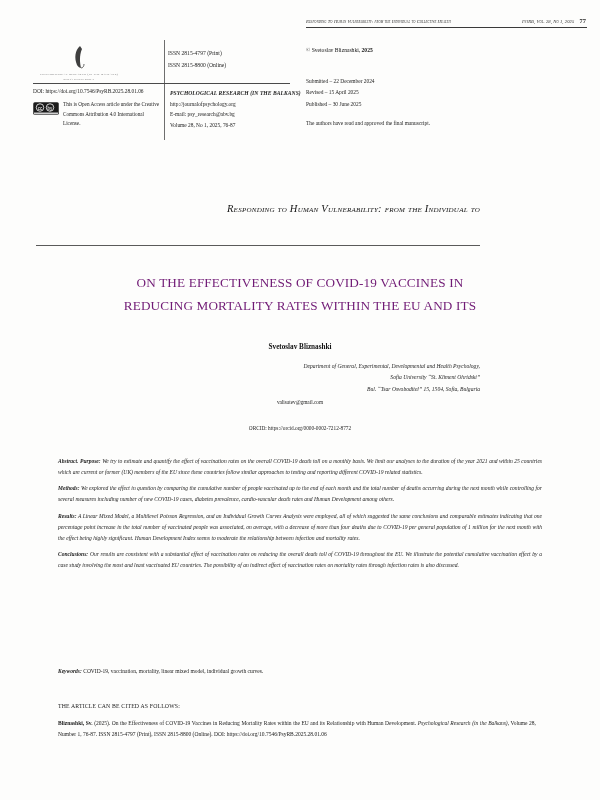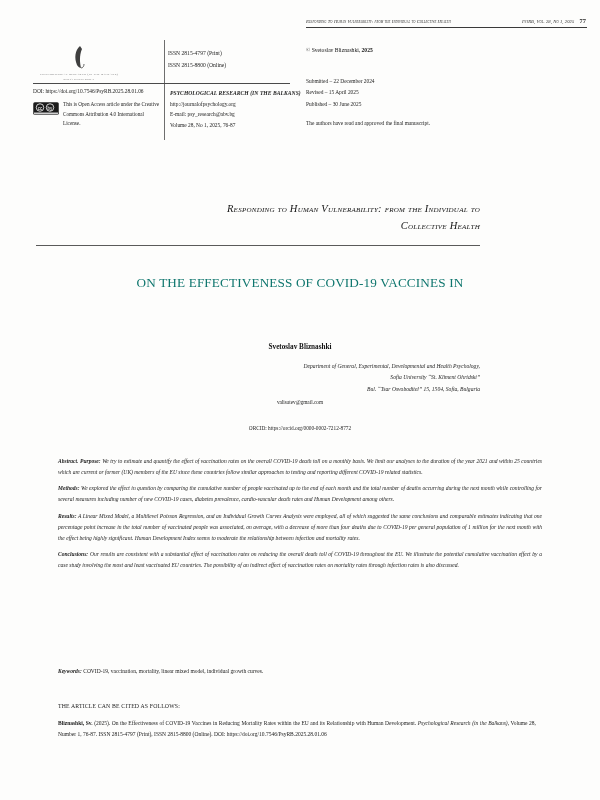--- a/index.html
+++ b/index.html
@@ -198,21 +198,21 @@
   
   .article-title {
     position: absolute;
     left: 45px;
     top: 272px;
     width: 510px;
     text-align: center;
     font-size: 13.2px;
     line-height: 1.72;
     letter-spacing: 0.15px;
-    color: #0f766e;
+    color: #701a75;
     font-weight: normal;
     text-transform: uppercase;
   }
 
   .author {
     position: absolute;
     left: 45px;
     top: 343px;
     width: 510px;
     text-align: center;
@@ -361,26 +361,26 @@
 
   <div class="dates">
     <div>Submitted –  22 December 2024</div>
     <div>Revised –  15 April 2025</div>
     <div>Published – 30 June 2025</div>
   </div>
   <div class="approval">The authors have read and approved the final manuscript.</div>
 
   <div class="section-title">
     <div>Responding to Human Vulnerability: from the Individual to</div>
-    <div>Collective Health</div>
   </div>
   <div class="rule-section"></div>
 
   <div class="article-title">
     <div>On the Effectiveness of COVID-19 Vaccines in</div>
+    <div>Reducing Mortality Rates within the EU and its</div>
   </div>
 
   <div class="author">Svetoslav Bliznashki</div>
 
   <div class="affiliation">
     <div>Department of General, Experimental, Developmental and Health Psychology,</div>
     <div>Sofia University “St. Kliment Ohridski”</div>
     <div>Bul. “Tsar Osvoboditel” 15, 1504, Sofia, Bulgaria</div>
   </div>
 

